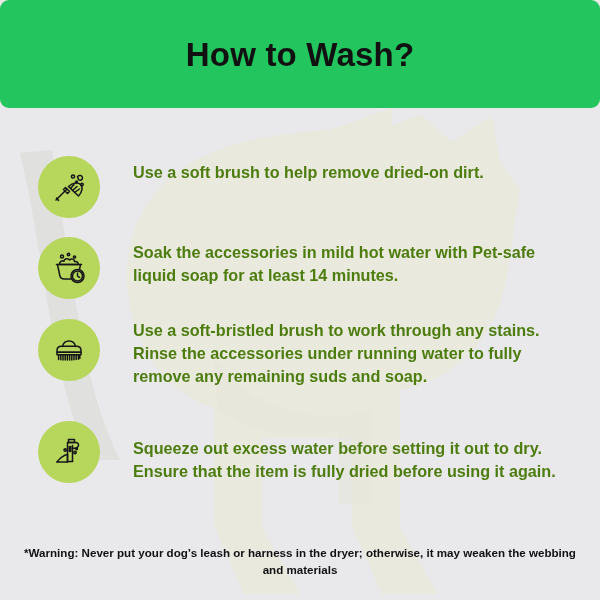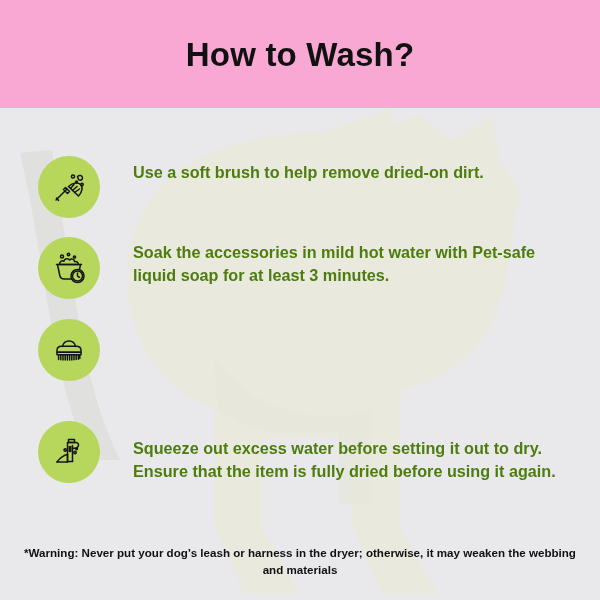--- a/index.html
+++ b/index.html
@@ -27,25 +27,26 @@
     pointer-events: none;
   }
 
   
   .header {
     position: absolute;
     left: 0;
     top: 0;
     width: 600px;
     height: 108px;
-    background: #f9a8d4;
+    background: #22c55e;
     z-index: 2;
     display: flex;
     align-items: center;
     justify-content: center;
+    border-radius: 9px;
   }
   .header-title {
     font-size: 33px;
     font-weight: 700;
     color: #111111;
     letter-spacing: 0.2px;
     margin: 0;
     line-height: 1;
   }
 
@@ -175,21 +176,21 @@
 
           <circle cx="14" cy="9.5" r="1.5"></circle>
           <circle cx="20.5" cy="7.5" r="1.2"></circle>
           <circle cx="26.5" cy="10" r="1.1"></circle>
 
           <circle cx="29.5" cy="29" r="6.5" fill="#b7d65c"></circle>
           <circle cx="29.5" cy="29" r="5"></circle>
           <path d="M29.5 26 L29.5 29 L31.6 30.3"></path>
         </svg>
       </div>
-      <div class="step-text">Soak the accessories in mild hot water with Pet-safe liquid soap for at least 3 minutes.</div>
+      <div class="step-text">Soak the accessories in mild hot water with Pet-safe liquid soap for at least 14 minutes.</div>
     </div>
 
     <div class="step step-3">
       <div class="icon-badge">
         <svg width="42" height="42" viewBox="0 0 42 42" fill="none" stroke="#16161a" stroke-width="1.5" stroke-linecap="round" stroke-linejoin="round">
 
           <path d="M14.5 17.5 C 15.2 13.8, 17.5 12, 21 12 C 24.5 12, 26.8 13.8, 27.5 17.5"></path>
 
           <path d="M9 21.5 C 9 18.8, 10.8 17.2, 13.5 17.2 L 28.5 17.2 C 31.2 17.2, 33 18.8, 33 21.5
                    L 33 23.3 L 9 23.3 Z"></path>
@@ -202,20 +203,21 @@
           <line x1="17.2" y1="25.8" x2="17.2" y2="31"></line>
           <line x1="19.4" y1="25.8" x2="19.4" y2="31"></line>
           <line x1="21.6" y1="25.8" x2="21.6" y2="31"></line>
           <line x1="23.8" y1="25.8" x2="23.8" y2="31"></line>
           <line x1="26" y1="25.8" x2="26" y2="30.8"></line>
           <line x1="28.2" y1="25.8" x2="28.2" y2="30.6"></line>
           <line x1="30.4" y1="25.8" x2="30.4" y2="30.2"></line>
           <line x1="31.8" y1="25.8" x2="31.8" y2="29.6"></line>
         </svg>
       </div>
+      <div class="step-text">Use a soft-bristled brush to work through any stains. Rinse the accessories under running water to fully remove any remaining suds and soap.</div>
     </div>
 
     <div class="step step-4">
       <div class="icon-badge">
         <svg width="42" height="42" viewBox="0 0 42 42" fill="none" stroke="#16161a" stroke-width="1.5" stroke-linecap="round" stroke-linejoin="round">
 
           <path d="M20.5 11.5 L27.5 11.5 C 29.8 11.5, 31 13, 30.4 14.8 C 29.9 16.4, 28.4 17.2, 26.6 17.2
                    L 24.5 17.2"></path>
           <path d="M20.5 8.5 L26.5 8.5 L26.5 11.5 L20.5 11.5 Z"></path>
 

